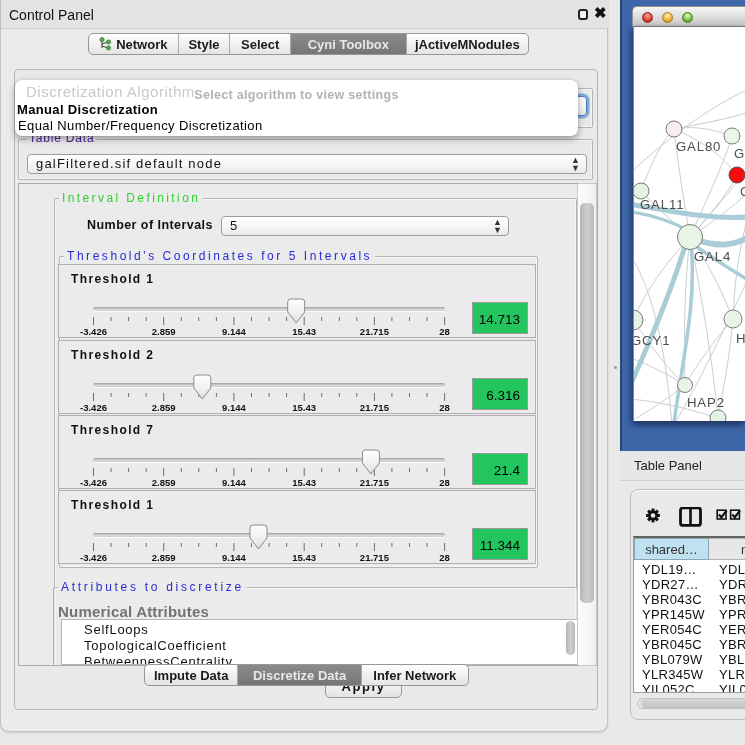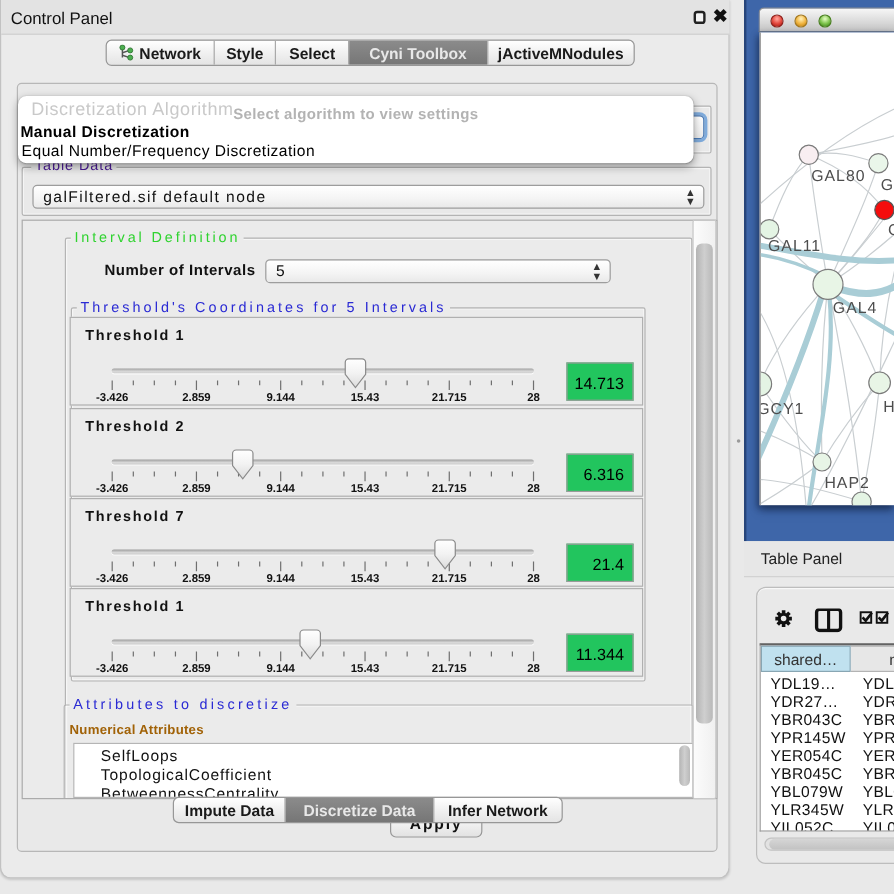--- a/index.html
+++ b/index.html
@@ -303,21 +303,21 @@
           <span style="left:84.7px; width:40px; text-align:center;">2.859</span>
           <span style="left:154.9px; width:40px; text-align:center;">9.144</span>
           <span style="left:225.2px; width:40px; text-align:center;">15.43</span>
           <span style="left:295.4px; width:40px; text-align:center;">21.715</span>
           <span style="left:365.6px; width:40px; text-align:center;">28</span>
         </div>
       </div>
 
     <div class="grp" style="left:34px; top:403px; width:525px; height:130px;"></div>
     <div class="grplab bluetxt" style="left:39px; top:396px; letter-spacing:2.7px;">Attributes to discretize</div>
-    <div class="abs" style="left:39px; top:419px; font-size:11px; font-weight:bold; letter-spacing:.2px; color:#a16207;">Numerical Attributes</div>
+    <div class="abs" style="left:39px; top:419px; font-size:15px; font-weight:bold; letter-spacing:.2px; color:#737373;">Numerical Attributes</div>
     <div class="abs" style="left:42px; top:435px; width:517px; height:46px; background:#fff; border:1px solid #b5b5b5; font-size:13px; color:#111; overflow:hidden;">
       <div style="padding:2px 0 0 22px; line-height:16px; letter-spacing:.75px;">SelfLoops<br>TopologicalCoefficient<br>BetweennessCentrality</div>
     </div>
     <div class="vthumb" style="left:547px; top:437px; width:9px; height:34px;"></div>
   </div>
 
   <div class="vtrack" style="left:576px; top:183px; width:20px; height:483px;"></div>
   <div class="vthumb" style="left:579px; top:203px; width:14px; height:400px;"></div>
 
   <div class="abs" style="left:324px; top:676px; width:77px; height:22px; border:1px solid #989898; border-radius:5px; background:linear-gradient(#ffffff,#f0f0f0 50%,#e2e2e2); text-align:center; font-size:13px; font-weight:bold; letter-spacing:1.6px; color:#111; line-height:20px;">Apply</div>

